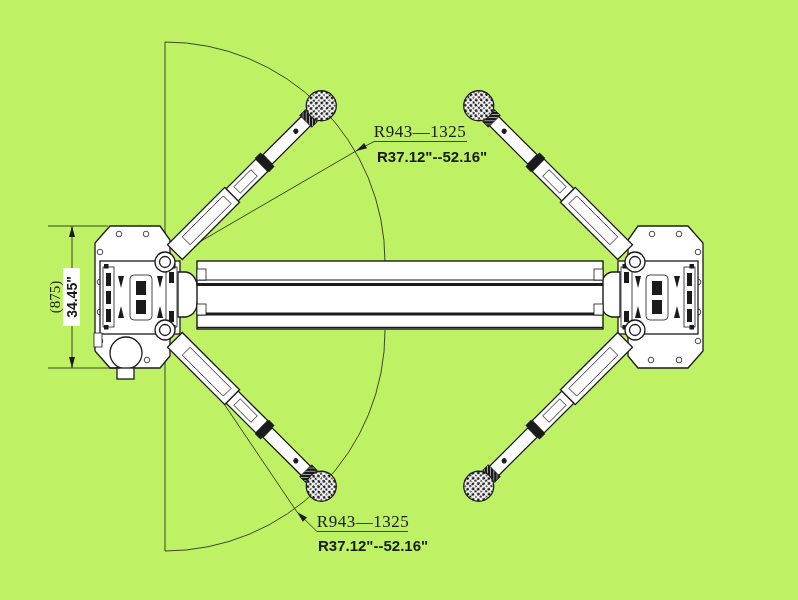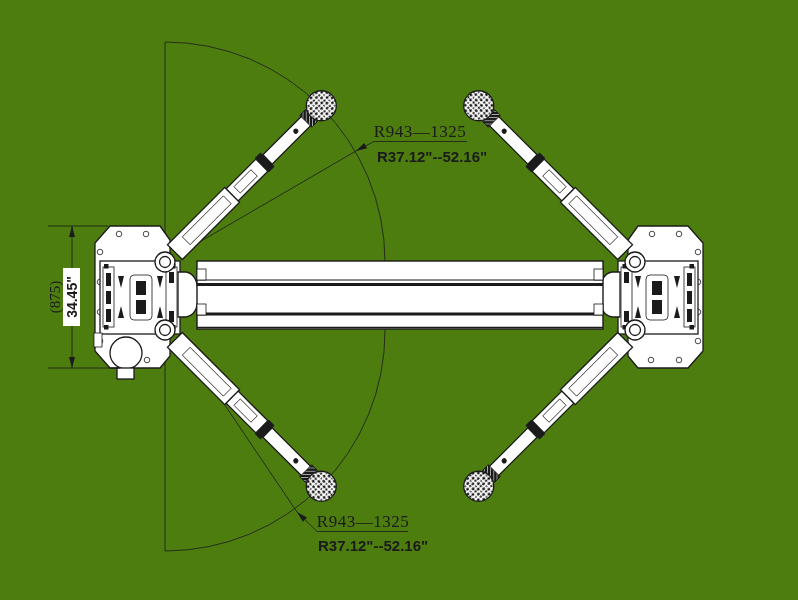--- a/index.html
+++ b/index.html
@@ -1,16 +1,16 @@
 <!DOCTYPE html>
 <html><head>
 <meta charset="utf-8">
 <style>
   html,body{margin:0;padding:0;background:#ffffff;}
-  .stage{position:relative;width:798px;height:600px;background:#4d7c0f;overflow:hidden;}
+  .stage{position:relative;width:798px;height:600px;background:#bef264;overflow:hidden;}
   svg{display:block;}
   .s{stroke:currentColor;}
   .ln{fill:none;}
   .wf{fill:#ffffff;}
   .f{fill:currentColor;stroke:none;}
   .w1{stroke-width:1.3;}
   .w0{stroke-width:0.8;}
   text{fill:currentColor;stroke:none;}
   .t-metric{font-family:"Liberation Serif","DejaVu Serif",serif;font-size:17px;letter-spacing:0.5px;}
   .t-inch{font-family:"Liberation Sans","DejaVu Sans",sans-serif;font-size:15px;font-weight:bold;}

